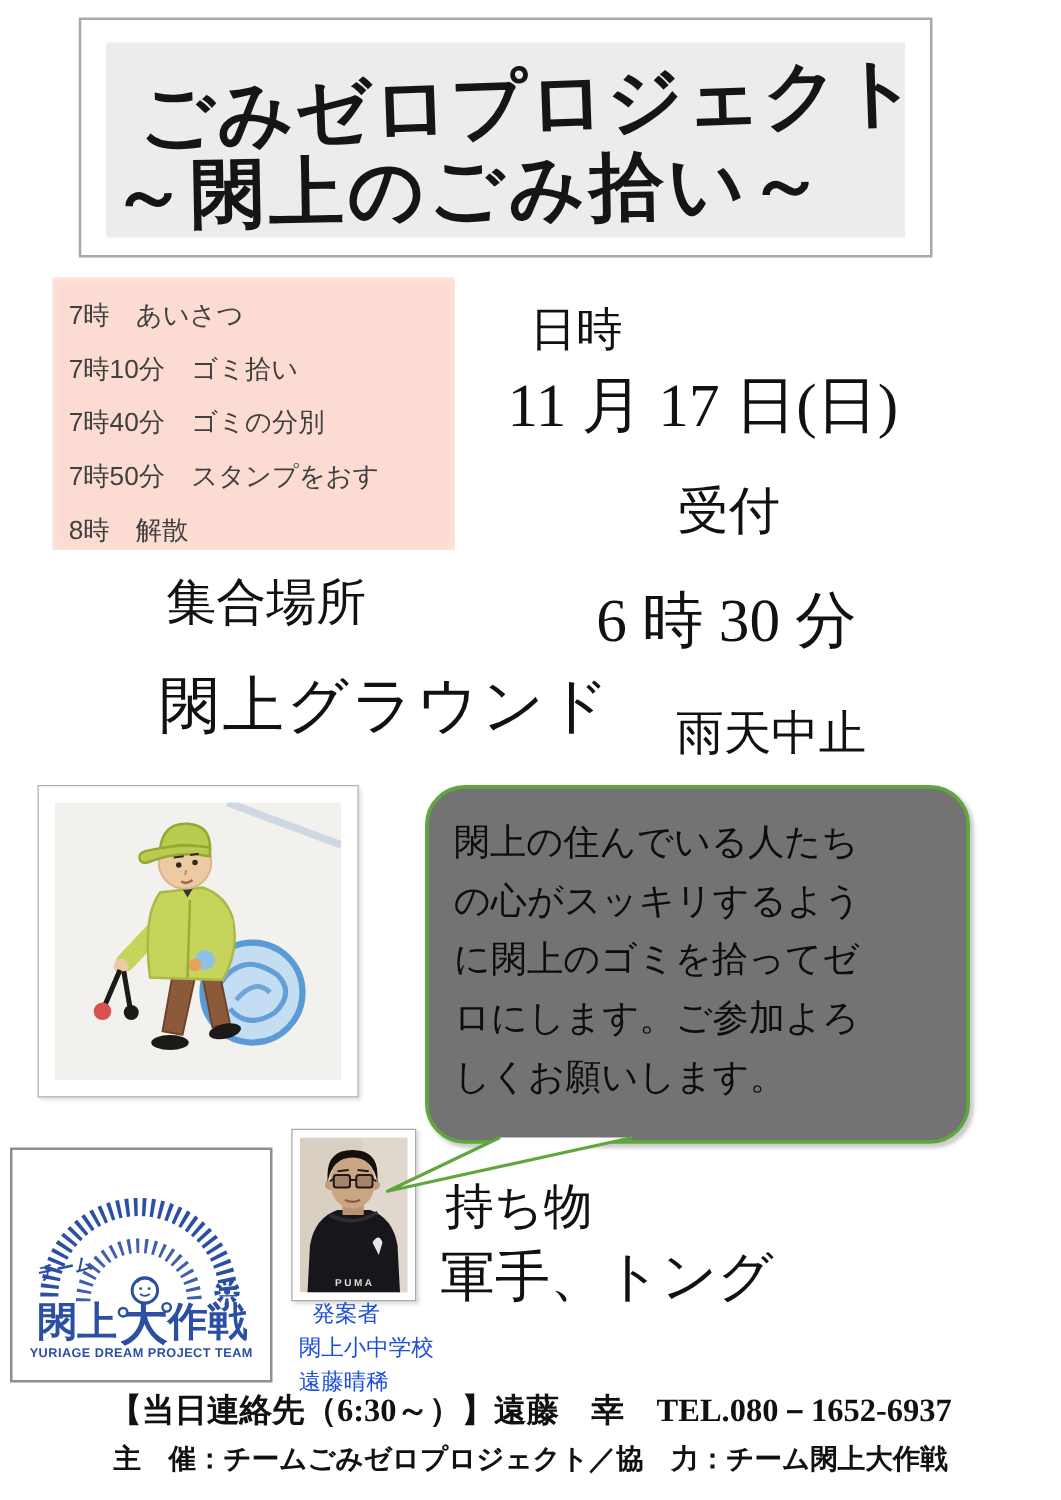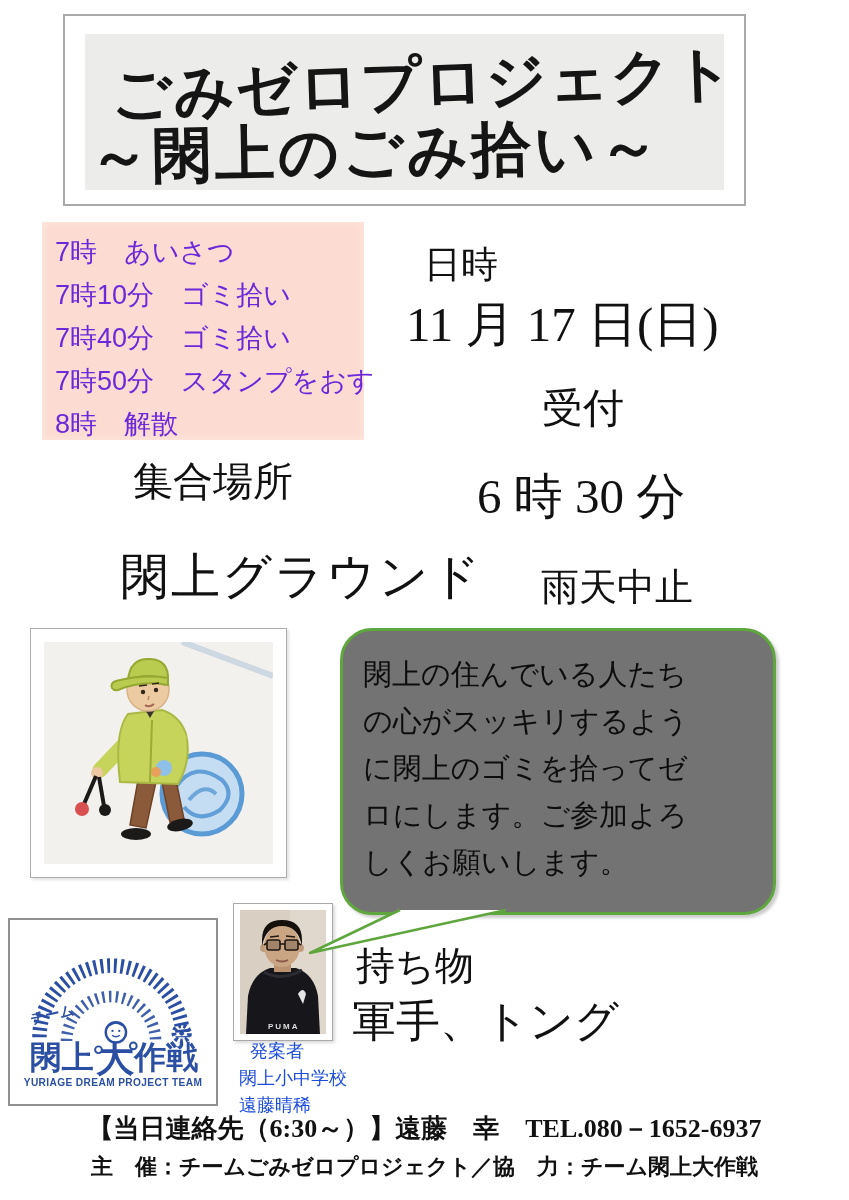--- a/index.html
+++ b/index.html
@@ -15,29 +15,29 @@
   .title-inner{position:absolute;left:20px;right:20px;top:18px;bottom:14px;background:#ececea;}
   .title-l1{position:absolute;left:46px;top:28px;font-size:60px;font-weight:600;
             letter-spacing:1px;transform:rotate(-2deg);color:#151515;}
   .title-l2{position:absolute;left:24px;top:96px;font-size:60px;font-weight:600;
             letter-spacing:3px;transform:rotate(-1deg);color:#151515;}
 
   
   .schedule-box{position:absolute;left:42px;top:222px;width:322px;height:218px;
                 background:#fcdcd2;box-shadow:inset 0 0 7px #fde9e2;box-sizing:border-box;
                 padding:9px 0 0 13px;}
-  .sched-line{font-size:27px;line-height:43px;color:#6d28d9;white-space:nowrap;}
+  .sched-line{font-size:21px;line-height:43px;color:#404040;white-space:nowrap;}
 
   
   .lbl-datetime{left:424px;top:246px;font-size:37px;}
   .txt-date{left:406px;top:300px;font-size:49px;}
   .lbl-reception{left:542px;top:388px;font-size:41px;}
   .txt-rectime{left:477px;top:472px;font-size:49px;}
   .lbl-meeting{left:133px;top:462px;font-size:40px;}
-  .txt-place{left:120px;top:540px;font-size:49px;letter-spacing:2px;margin-top:12px;}
+  .txt-place{left:127px;top:540px;font-size:49px;letter-spacing:2px;}
   .txt-rain{left:541px;top:568px;font-size:38px;text-align:center;}
   .lbl-belong{left:356px;top:946px;font-size:39px;}
   .txt-belong{left:352px;top:1000px;font-size:44px;text-align:center;}
 
   
   .frame{position:absolute;background:#fff;box-sizing:border-box;}
   .drawing-frame{left:30px;top:628px;width:257px;height:250px;border:1px solid #adadad;
                  padding:13px;box-shadow:2px 2px 3px rgba(0,0,0,.12);}
   .logo-frame{left:8px;top:918px;width:210px;height:188px;border:2px solid #8f8f8f;
               padding:14px 14px 12px 14px;}
@@ -72,21 +72,21 @@
 
   <div class="title-box">
     <div class="title-inner"></div>
     <div class="title-l1">ごみゼロプロジェクト</div>
     <div class="title-l2">～閖上のごみ拾い～</div>
   </div>
 
   <div class="schedule-box">
     <div class="sched-line">7時　あいさつ</div>
     <div class="sched-line">7時10分　ゴミ拾い</div>
-    <div class="sched-line">7時40分　ゴミ拾い</div>
+    <div class="sched-line">7時40分　ゴミの分別</div>
     <div class="sched-line">7時50分　スタンプをおす</div>
     <div class="sched-line">8時　解散</div>
   </div>
 
   <div class="abs serif lbl-datetime">日時</div>
   <div class="abs serif txt-date">11 月 17 日(日)</div>
   <div class="abs serif lbl-reception">受付</div>
   <div class="abs serif txt-rectime">6 時 30 分</div>
   <div class="abs serif lbl-meeting">集合場所</div>
   <div class="abs serif txt-place">閖上グラウンド</div>

